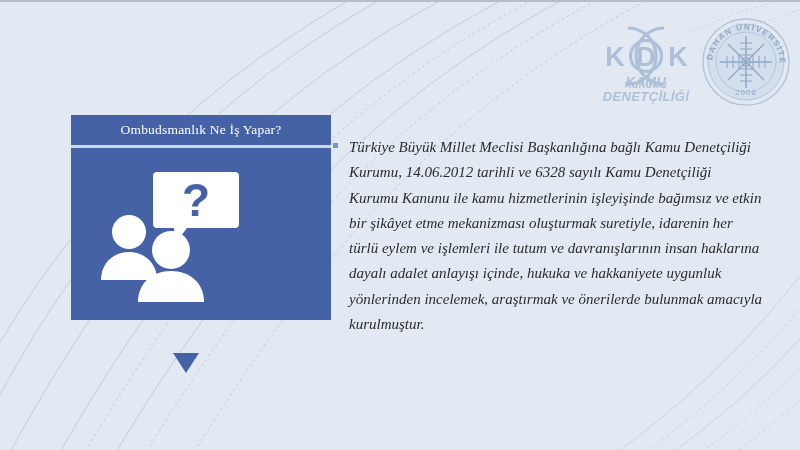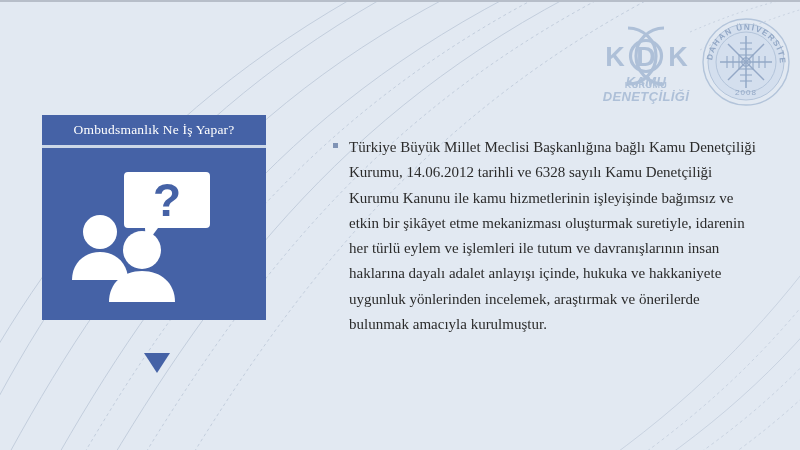--- a/index.html
+++ b/index.html
@@ -60,23 +60,23 @@
 
   .seal-logo {
     width: 92px;
     height: 92px;
     position: relative;
   }
 
   
   #callout-card {
     position: absolute;
-    left: 42px;
+    left: 71px;
     top: 113px;
-    width: 224px;
+    width: 260px;
   }
   #card-header {
     background: #4562a6;
     height: 30px;
     display: flex;
     align-items: center;
     justify-content: center;
   }
   #card-header-title {
     color: #ffffff;
@@ -113,20 +113,21 @@
   }
 
   
   #body-text-block {
     position: absolute;
     left: 333px;
     top: 133px;
     width: 430px;
     display: flex;
     align-items: flex-start;
+    font-style: italic;
   }
   #bullet-marker {
     width: 5px;
     height: 5px;
     background: #7f93b5;
     margin-top: 8px;
     margin-right: 11px;
     flex: 0 0 auto;
   }
   #body-paragraph {

